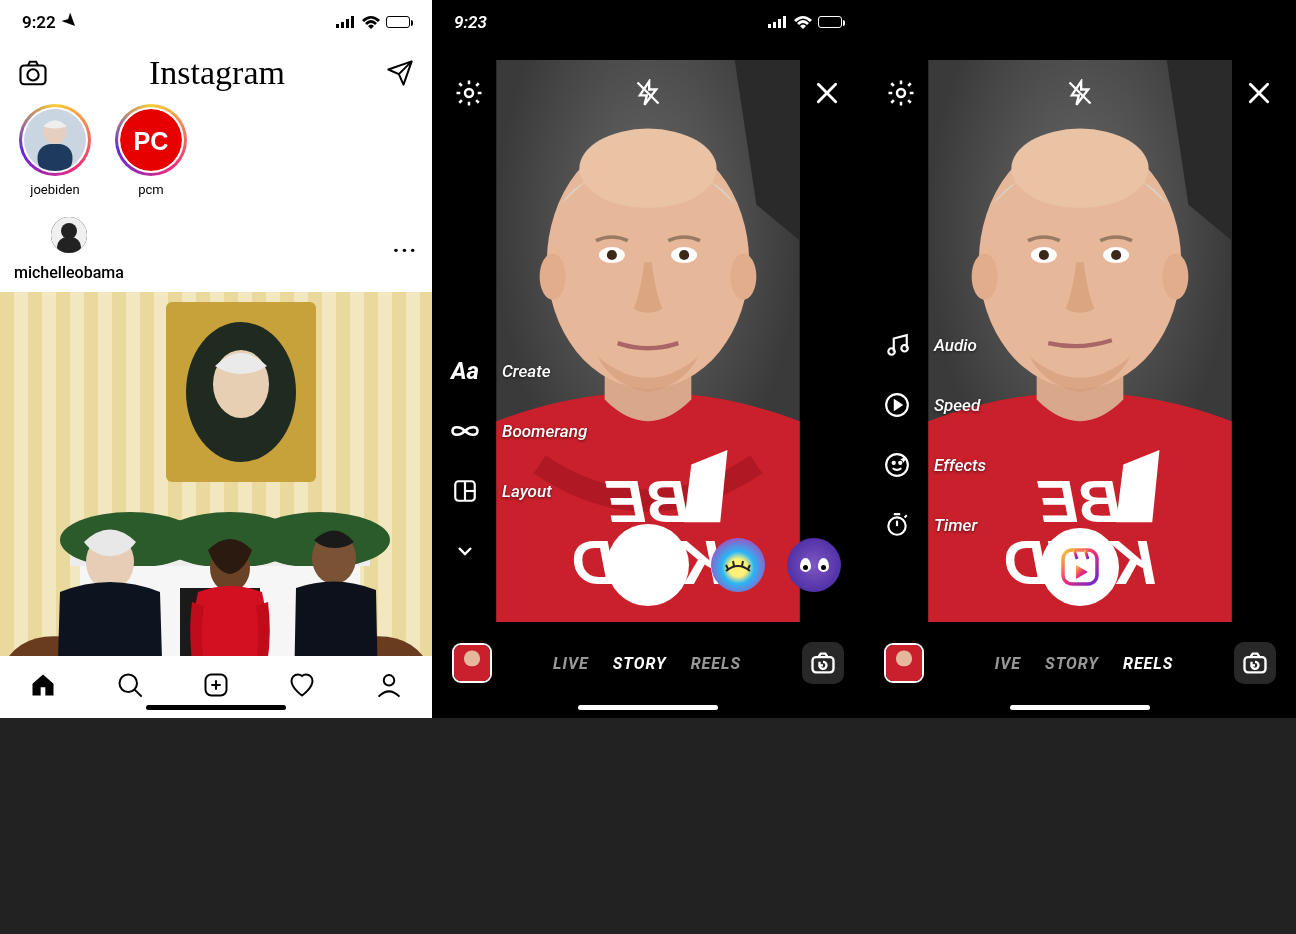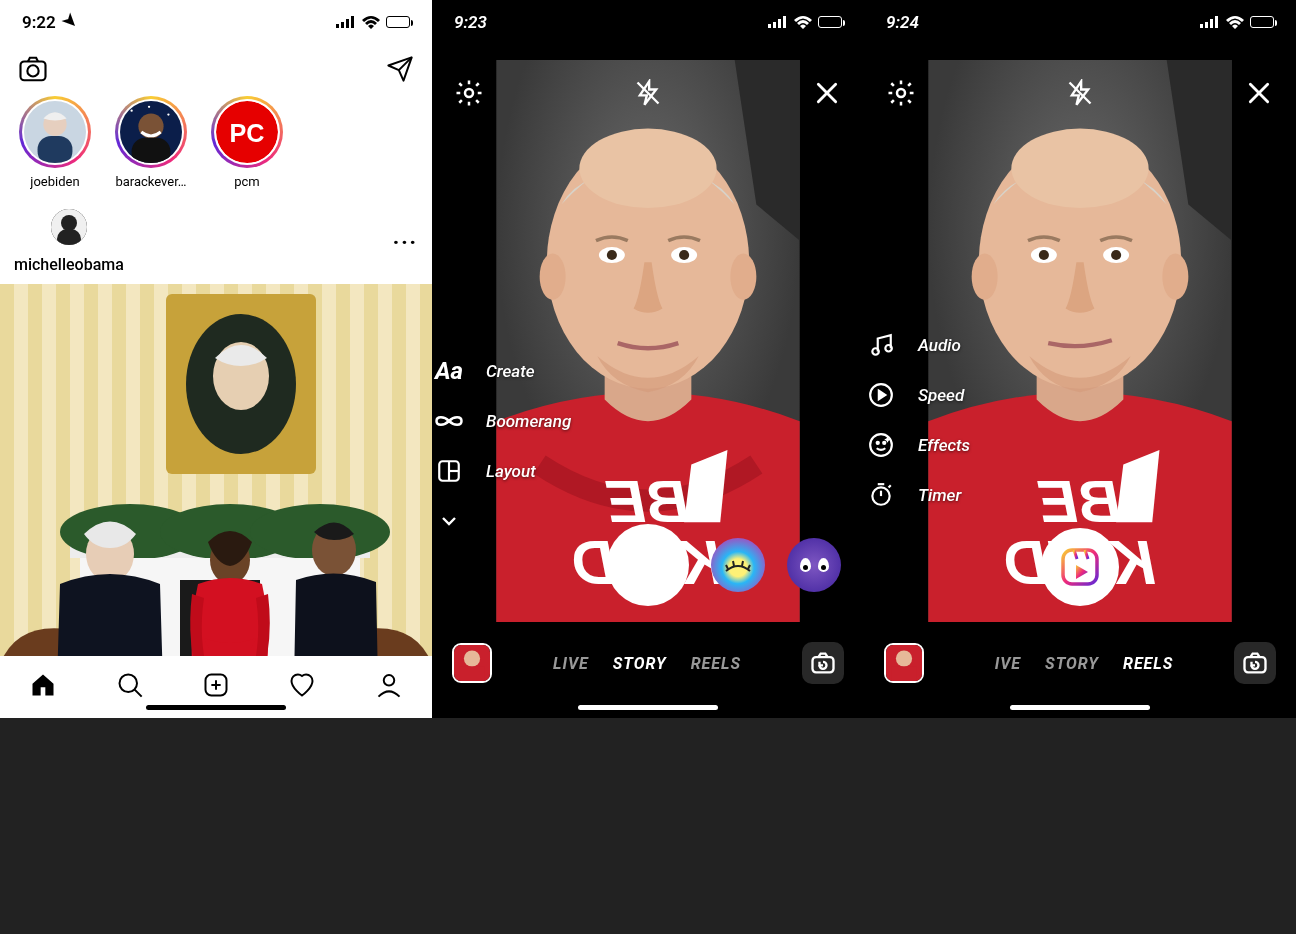--- a/index.html
+++ b/index.html
@@ -42,21 +42,21 @@
   .homebar { position:absolute; bottom:8px; left:50%; transform:translateX(-50%); width:140px; height:5px; background:#000; border-radius:3px; }
 
   
   .cam { background:#000;font-style:italic; }
   .camview { position:absolute; top:60px; left:6px; right:6px; bottom:96px; border-radius:14px; overflow:hidden; }
   .camview svg { width:100%; height:100%; display:block; }
 
   .camtop { position:absolute; top:76px; left:20px; right:20px; display:flex; align-items:center; justify-content:space-between; color:#fff; }
   .camtop .ic { width:34px; height:34px; display:flex; align-items:center; justify-content:center; }
 
-  .sidemenu { position:absolute; left:2px; top:356px; display:flex; flex-direction:column; gap:20px; color:#fff; }
+  .sidemenu { position:absolute; left:18px; top:356px; display:flex; flex-direction:column; gap:30px; color:#fff; }
   .siderow { display:flex; align-items:center; gap:22px; font-size:17px; font-weight:500; text-shadow:0 1px 3px rgba(0,0,0,0.6); }
   .siderow .ic { width:30px; height:30px; display:flex; align-items:center; justify-content:center; }
 
   .p3 .sidemenu { top:330px; }
 
   .shutter-row { position:absolute; bottom:112px; left:0; right:0; display:flex; align-items:center; justify-content:center; gap:22px; }
   .shutter { width:82px; height:82px; border-radius:50%; border:5px solid rgba(255,255,255,0.85); background:#fff; }
   .fxbubble { width:54px; height:54px; border-radius:50%; display:flex; align-items:center; justify-content:center; }
   .fx1 { background: radial-gradient(circle at 50% 55%, #fff176 0 22%, #29b6f6 40%, #ab47bc 80%); }
   .fx2 { background: radial-gradient(circle at 50% 50%, #7e57c2 0%, #4527a0 90%); }
@@ -105,20 +105,21 @@
   </div>
 
   <div class="topbar">
     <span class="iconbtn">
       <svg width="30" height="30" viewBox="0 0 24 24" fill="none" stroke="#000" stroke-width="1.7">
           <rect x="2" y="6" width="20" height="15" rx="3"></rect>
           <circle cx="12" cy="13.5" r="4.5"></circle>
           <path d="M8 6 L9.5 3 H14.5 L16 6"></path>
         </svg>
     </span>
+    <span class="ig-logo">Instagram</span>
     <span class="iconbtn">
       <svg width="28" height="28" viewBox="0 0 24 24" fill="none" stroke="#000" stroke-width="1.7" stroke-linejoin="round">
           <path d="M22 2 L2 9 L11 13 L15 22 Z"></path>
           <path d="M11 13 L22 2"></path>
         </svg>
     </span>
   </div>
 
   <div class="stories">
     <div class="story">
@@ -126,36 +127,20 @@
           <div class="inner">
             <svg class="avatar-svg" viewBox="0 0 64 64">
               <rect width="64" height="64" fill="#c9d6e2"></rect>
               <circle cx="32" cy="24" r="12" fill="#e6cfbf"></circle>
               <rect x="14" y="36" width="36" height="30" rx="14" fill="#1f3a5f"></rect>
               <path d="M20 18 Q32 5 44 18 Q38 20 32 20 Q26 20 20 18" fill="#efefef"></path>
             </svg>
           </div>
         </div>
       <span class="label">joebiden</span>
-    </div>
-    <div class="story">
-      <div class="ring">
-          <div class="inner">
-            <svg class="avatar-svg" viewBox="0 0 64 64">
-              <rect width="64" height="64" fill="#0b1e4a"></rect>
-              <circle cx="12" cy="10" r="1.2" fill="#fff"></circle>
-              <circle cx="50" cy="14" r="1.2" fill="#fff"></circle>
-              <circle cx="30" cy="6" r="1.2" fill="#fff"></circle>
-              <circle cx="32" cy="26" r="13" fill="#7a5236"></circle>
-              <rect x="12" y="38" width="40" height="30" rx="14" fill="#111"></rect>
-              <path d="M22 32 Q32 40 42 32" stroke="#fff" stroke-width="3" fill="none"></path>
-            </svg>
-          </div>
-        </div>
-      <span class="label">barackever…</span>
     </div>
     <div class="story">
       <div class="ring">
           <div class="inner">
             <svg class="avatar-svg" viewBox="0 0 64 64">
               <circle cx="32" cy="32" r="32" fill="#e60000"></circle>
               <text x="32" y="42" text-anchor="middle" font-family="Arial Black, Arial" font-size="26" font-weight="900" fill="#fff">PC</text>
             </svg>
           </div>
         </div>
@@ -431,40 +416,20 @@
           <path d="M8 7 L10 4 H14 L16 7"></path>
           <path d="M9 14 A3 3 0 1 0 12 11"></path>
           <polyline points="9 11 9 14 12 14"></polyline>
         </svg>
     </div>
   </div>
   <div class="homebar white"></div>
 </div>
 
 <div class="phone cam p3">
-  <div class="statusbar sb-white">
-    <span>9:24</span>
-    <span style="flex:1"></span>
-    <span class="right">
-      <span class="signal-icon">
-          <svg width="20" height="12" viewBox="0 0 20 12">
-            <rect x="0" y="8" width="3" height="4" fill="#fff"></rect>
-            <rect x="5" y="6" width="3" height="6" fill="#fff"></rect>
-            <rect x="10" y="3" width="3" height="9" fill="#fff"></rect>
-            <rect x="15" y="0" width="3" height="12" fill="#fff"></rect>
-          </svg>
-        </span>
-      <span class="wifi-icon">
-          <svg width="18" height="13" viewBox="0 0 18 13">
-            <path d="M9 13 L6 10 Q9 7 12 10 Z M3 7 Q9 1 15 7 L13 9 Q9 5 5 9 Z M0 4 Q9 -4 18 4 L16 6 Q9 -1 2 6 Z" fill="#fff"></path>
-          </svg>
-        </span>
-      <span class="battery white"><span class="fill"></span></span>
-    </span>
-  </div>
 
   <div class="camview">
     <svg viewBox="0 0 420 778">
       <defs>
         <radialGradient id="bg3" cx="50%" cy="30%">
             <stop offset="0%" stop-color="#6a6a6a"></stop>
             <stop offset="100%" stop-color="#3a3a3a"></stop>
           </radialGradient>
       </defs>
       <rect width="420" height="778" fill="url(#bg3)"></rect>

